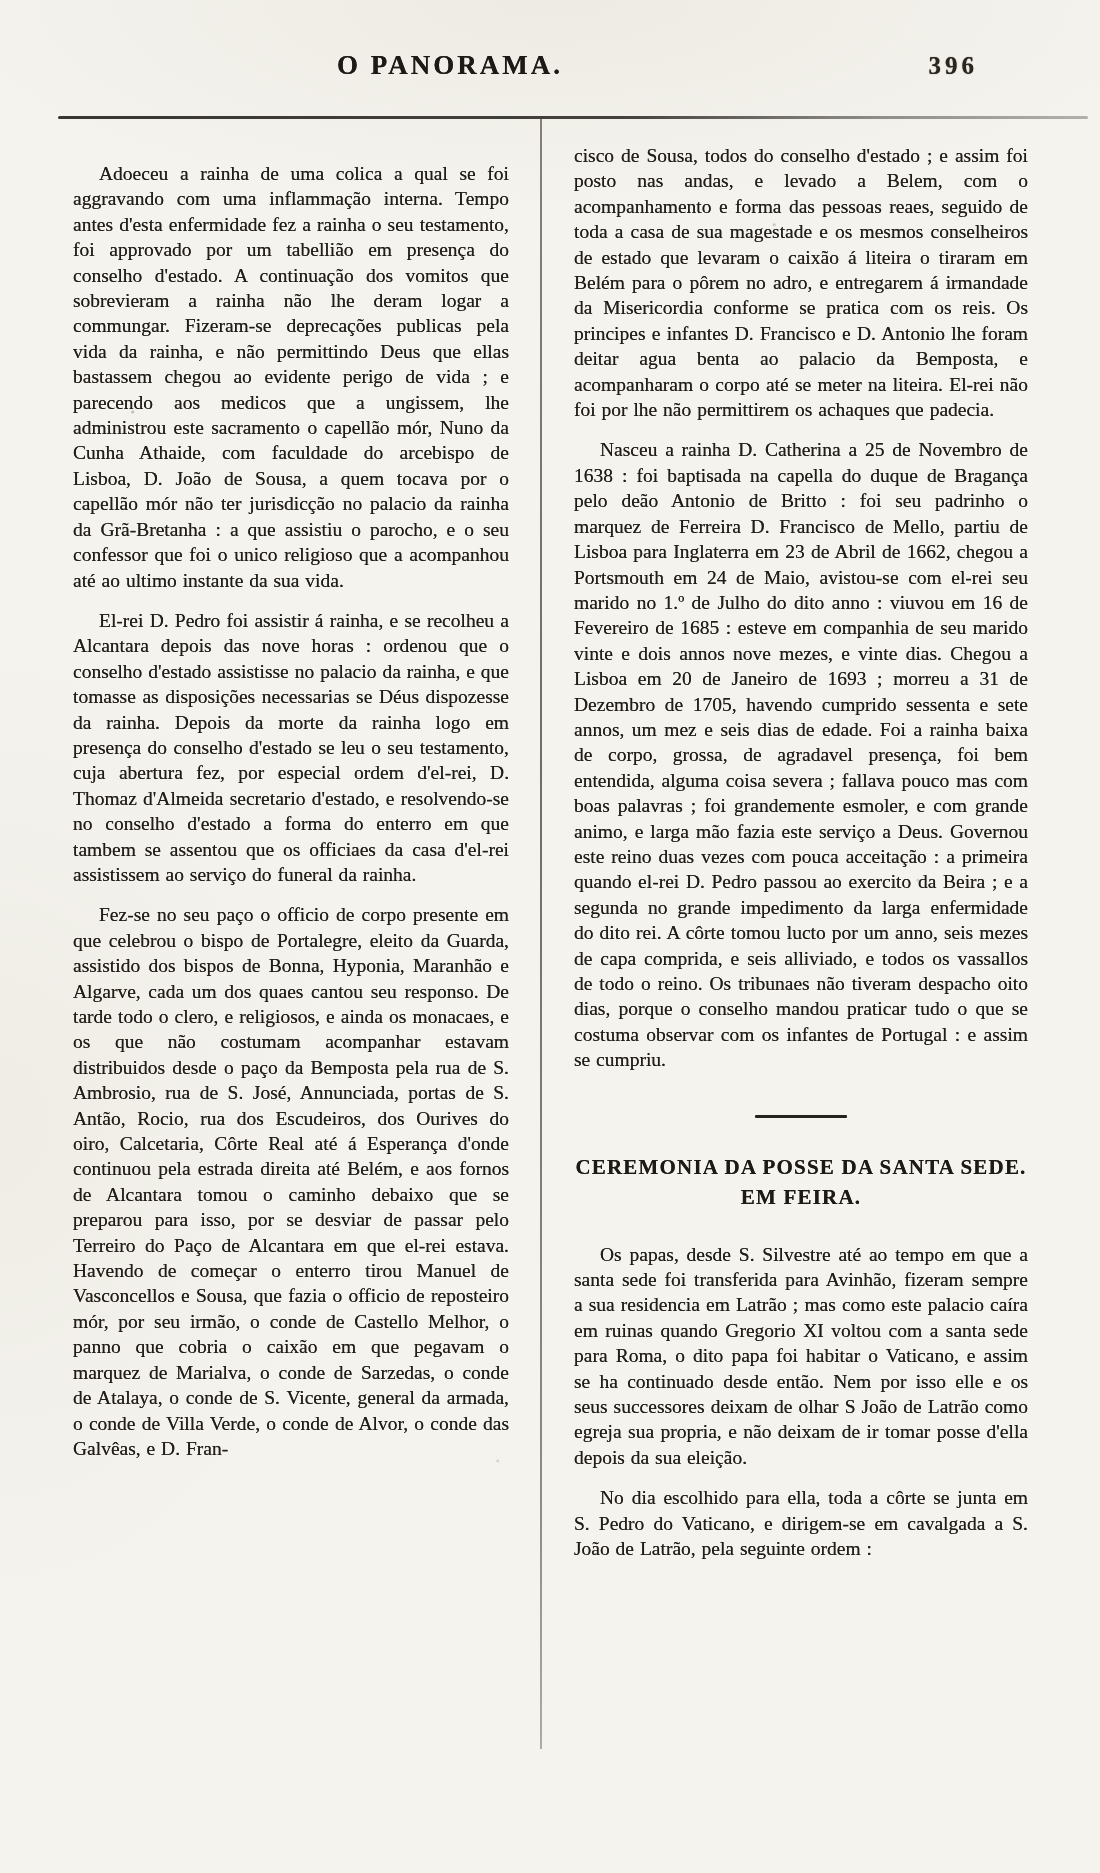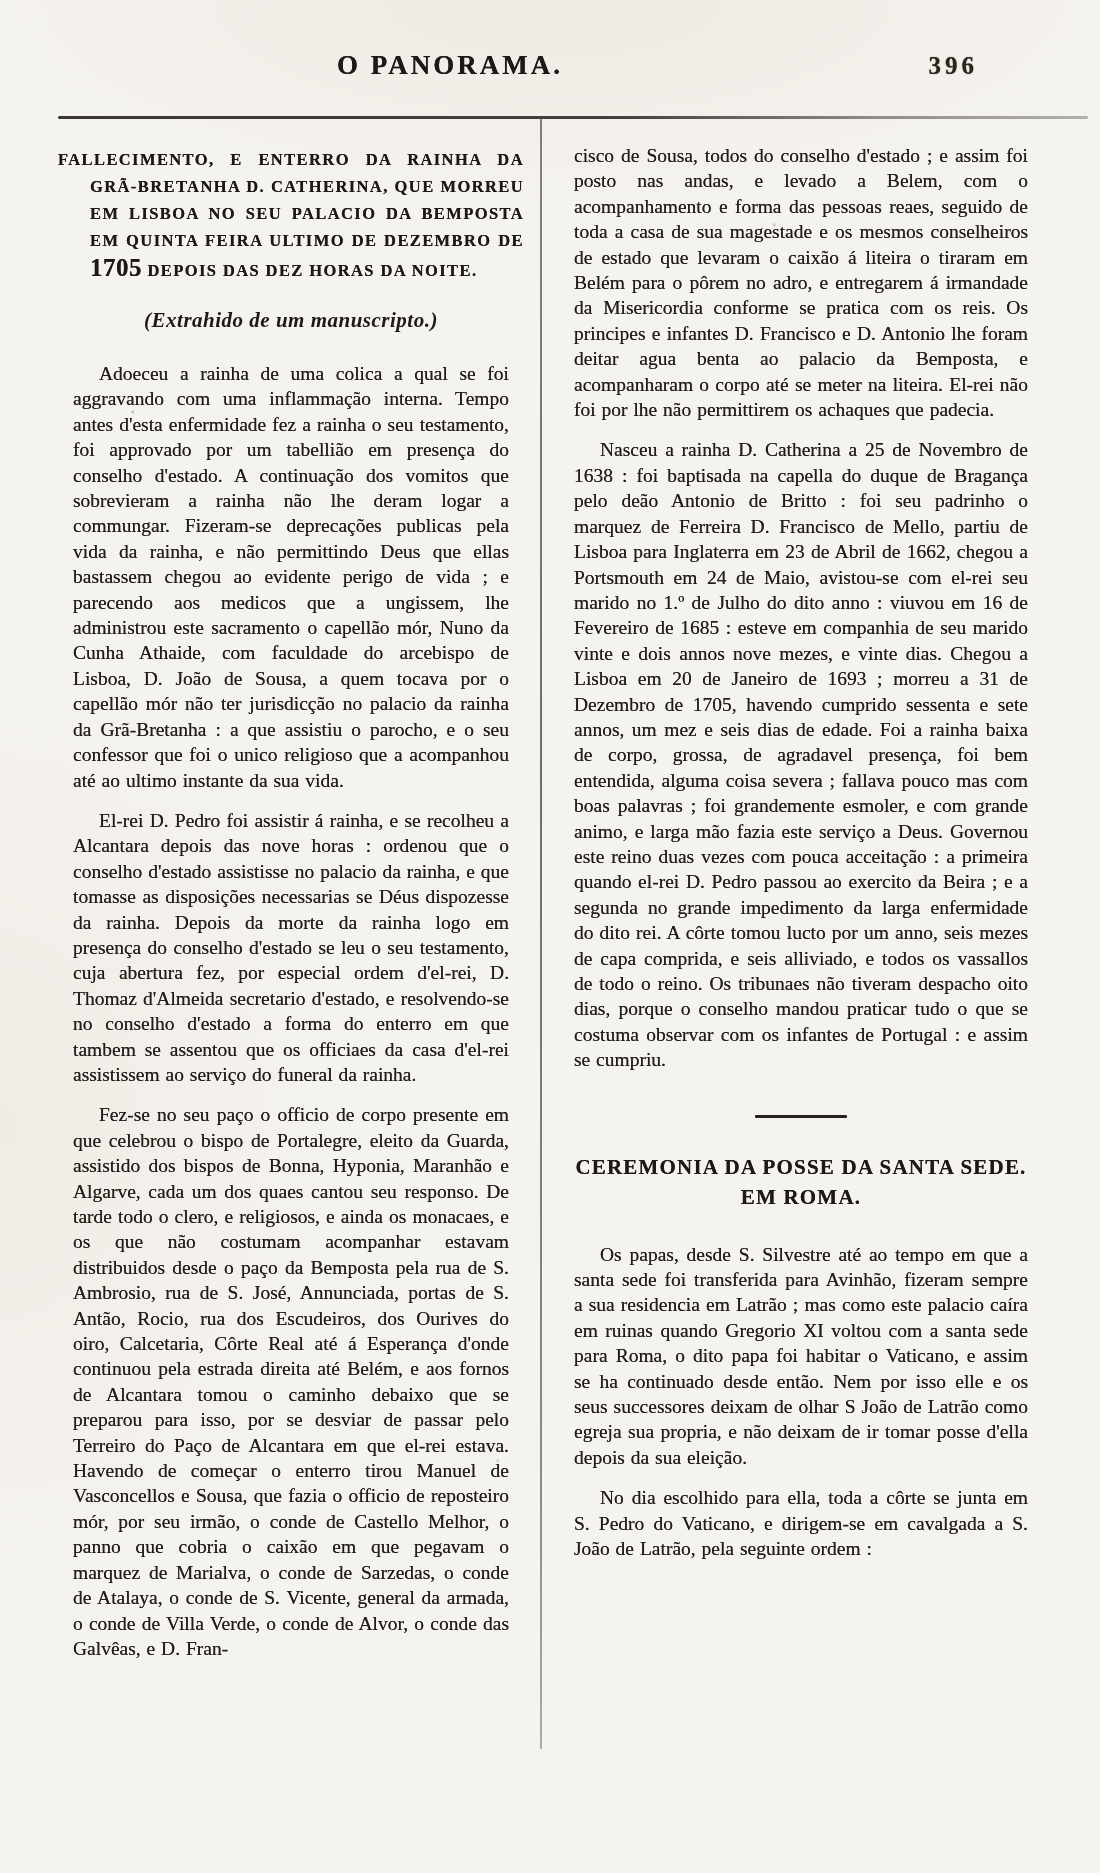--- a/index.html
+++ b/index.html
@@ -101,42 +101,40 @@
 
   <div class="masthead">O PANORAMA.</div>
 
   <div class="pageno">396</div>
 
   <div class="top-rule"></div>
 
   <div class="col-divider"></div>
 
   <div class="col col-left">
-    <div class="article-title"><span>FALLECIMENTO, E ENTERRO DA RAINHA DA GRÃ-BRETANHA D. CATHERINA, QUE MORREU EM LISBOA NO SEU PALACIO DA BEMPOSTA EM QUINTA FEIRA ULTIMO DE DEZEMBRO DE </span><span class="year">1705</span><span> DEPOIS DAS DEZ HORAS DA NOITE.</span></div>
 
-    <div class="source-note">(Extrahido de um manuscripto.)</div>
 
     <div class="body-text">
       <p>Adoeceu a rainha de uma colica a qual se foi aggravando com uma inflammação interna. Tempo antes d'esta enfermidade fez a rainha o seu testamento, foi approvado por um tabellião em presença do conselho d'estado. A continuação dos vomitos que sobrevieram a rainha não lhe deram logar a commungar. Fizeram-se deprecações publicas pela vida da rainha, e não permittindo Deus que ellas bastassem chegou ao evidente perigo de vida ; e parecendo aos medicos que a ungissem, lhe administrou este sacramento o capellão mór, Nuno da Cunha Athaide, com faculdade do arcebispo de Lisboa, D. João de Sousa, a quem tocava por o capellão mór não ter jurisdicção no palacio da rainha da Grã-Bretanha : a que assistiu o parocho, e o seu confessor que foi o unico religioso que a acompanhou até ao ultimo instante da sua vida.</p>
       <p>El-rei D. Pedro foi assistir á rainha, e se recolheu a Alcantara depois das nove horas : ordenou que o conselho d'estado assistisse no palacio da rainha, e que tomasse as disposições necessarias se Déus dispozesse da rainha. Depois da morte da rainha logo em presença do conselho d'estado se leu o seu testamento, cuja abertura fez, por especial ordem d'el-rei, D. Thomaz d'Almeida secretario d'estado, e resolvendo-se no conselho d'estado a forma do enterro em que tambem se assentou que os officiaes da casa d'el-rei assistissem ao serviço do funeral da rainha.</p>
       <p>Fez-se no seu paço o officio de corpo presente em que celebrou o bispo de Portalegre, eleito da Guarda, assistido dos bispos de Bonna, Hyponia, Maranhão e Algarve, cada um dos quaes cantou seu responso. De tarde todo o clero, e religiosos, e ainda os monacaes, e os que não costumam acompanhar estavam distribuidos desde o paço da Bemposta pela rua de S. Ambrosio, rua de S. José, Annunciada, portas de S. Antão, Rocio, rua dos Escudeiros, dos Ourives do oiro, Calcetaria, Côrte Real até á Esperança d'onde continuou pela estrada direita até Belém, e aos fornos de Alcantara tomou o caminho debaixo que se preparou para isso, por se desviar de passar pelo Terreiro do Paço de Alcantara em que el-rei estava. Havendo de começar o enterro tirou Manuel de Vasconcellos e Sousa, que fazia o officio de reposteiro mór, por seu irmão, o conde de Castello Melhor, o panno que cobria o caixão em que pegavam o marquez de Marialva, o conde de Sarzedas, o conde de Atalaya, o conde de S. Vicente, general da armada, o conde de Villa Verde, o conde de Alvor, o conde das Galvêas, e D. Fran-</p>
     </div>
   </div>
 
   <div class="col col-right">
     <div class="body-text">
       <p class="no-indent">cisco de Sousa, todos do conselho d'estado ; e assim foi posto nas andas, e levado a Belem, com o acompanhamento e forma das pessoas reaes, seguido de toda a casa de sua magestade e os mesmos conselheiros de estado que levaram o caixão á liteira o tiraram em Belém para o pôrem no adro, e entregarem á irmandade da Misericordia conforme se pratica com os reis. Os principes e infantes D. Francisco e D. Antonio lhe foram deitar agua benta ao palacio da Bemposta, e acompanharam o corpo até se meter na liteira. El-rei não foi por lhe não permittirem os achaques que padecia.</p>
       <p>Nasceu a rainha D. Catherina a 25 de Novembro de 1638 : foi baptisada na capella do duque de Bragança pelo deão Antonio de Britto : foi seu padrinho o marquez de Ferreira D. Francisco de Mello, partiu de Lisboa para Inglaterra em 23 de Abril de 1662, chegou a Portsmouth em 24 de Maio, avistou-se com el-rei seu marido no 1.º de Julho do dito anno : viuvou em 16 de Fevereiro de 1685 : esteve em companhia de seu marido vinte e dois annos nove mezes, e vinte dias. Chegou a Lisboa em 20 de Janeiro de 1693 ; morreu a 31 de Dezembro de 1705, havendo cumprido sessenta e sete annos, um mez e seis dias de edade. Foi a rainha baixa de corpo, grossa, de agradavel presença, foi bem entendida, alguma coisa severa ; fallava pouco mas com boas palavras ; foi grandemente esmoler, e com grande animo, e larga mão fazia este serviço a Deus. Governou este reino duas vezes com pouca acceitação : a primeira quando el-rei D. Pedro passou ao exercito da Beira ; e a segunda no grande impedimento da larga enfermidade do dito rei. A côrte tomou lucto por um anno, seis mezes de capa comprida, e seis alliviado, e todos os vassallos de todo o reino. Os tribunaes não tiveram despacho oito dias, porque o conselho mandou praticar tudo o que se costuma observar com os infantes de Portugal : e assim se cumpriu.</p>
     </div>
 
     <div class="section-divider"></div>
 
     <div class="section-heading">
       <div>CEREMONIA DA POSSE DA SANTA SEDE.</div>
-      <div>EM ROMA.</div>
+      <div>EM FEIRA.</div>
     </div>
 
     <div class="body-text">
       <p>Os papas, desde S. Silvestre até ao tempo em que a santa sede foi transferida para Avinhão, fizeram sempre a sua residencia em Latrão ; mas como este palacio caíra em ruinas quando Gregorio XI voltou com a santa sede para Roma, o dito papa foi habitar o Vaticano, e assim se ha continuado desde então. Nem por isso elle e os seus successores deixam de olhar S João de Latrão como egreja sua propria, e não deixam de ir tomar posse d'ella depois da sua eleição.</p>
       <p>No dia escolhido para ella, toda a côrte se junta em S. Pedro do Vaticano, e dirigem-se em cavalgada a S. João de Latrão, pela seguinte ordem :</p>
     </div>
   </div>
 
 </div>
 

